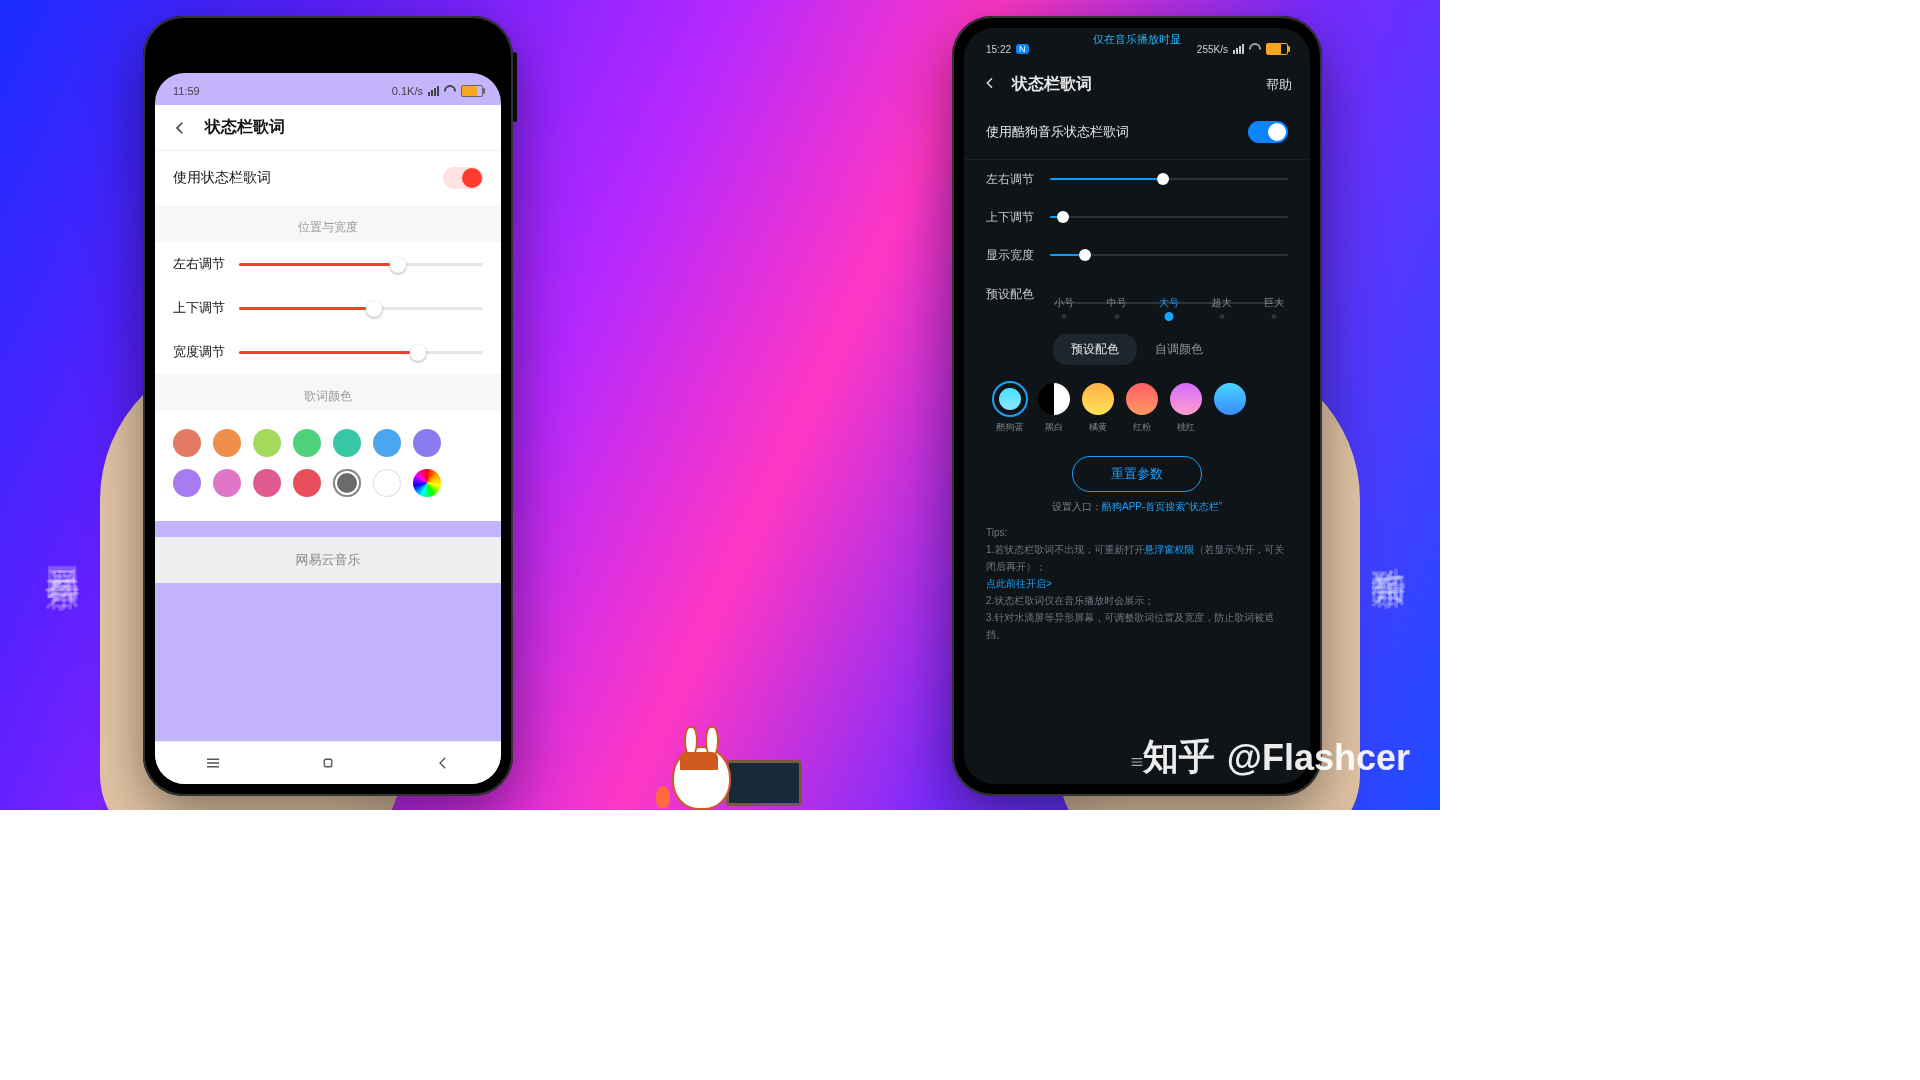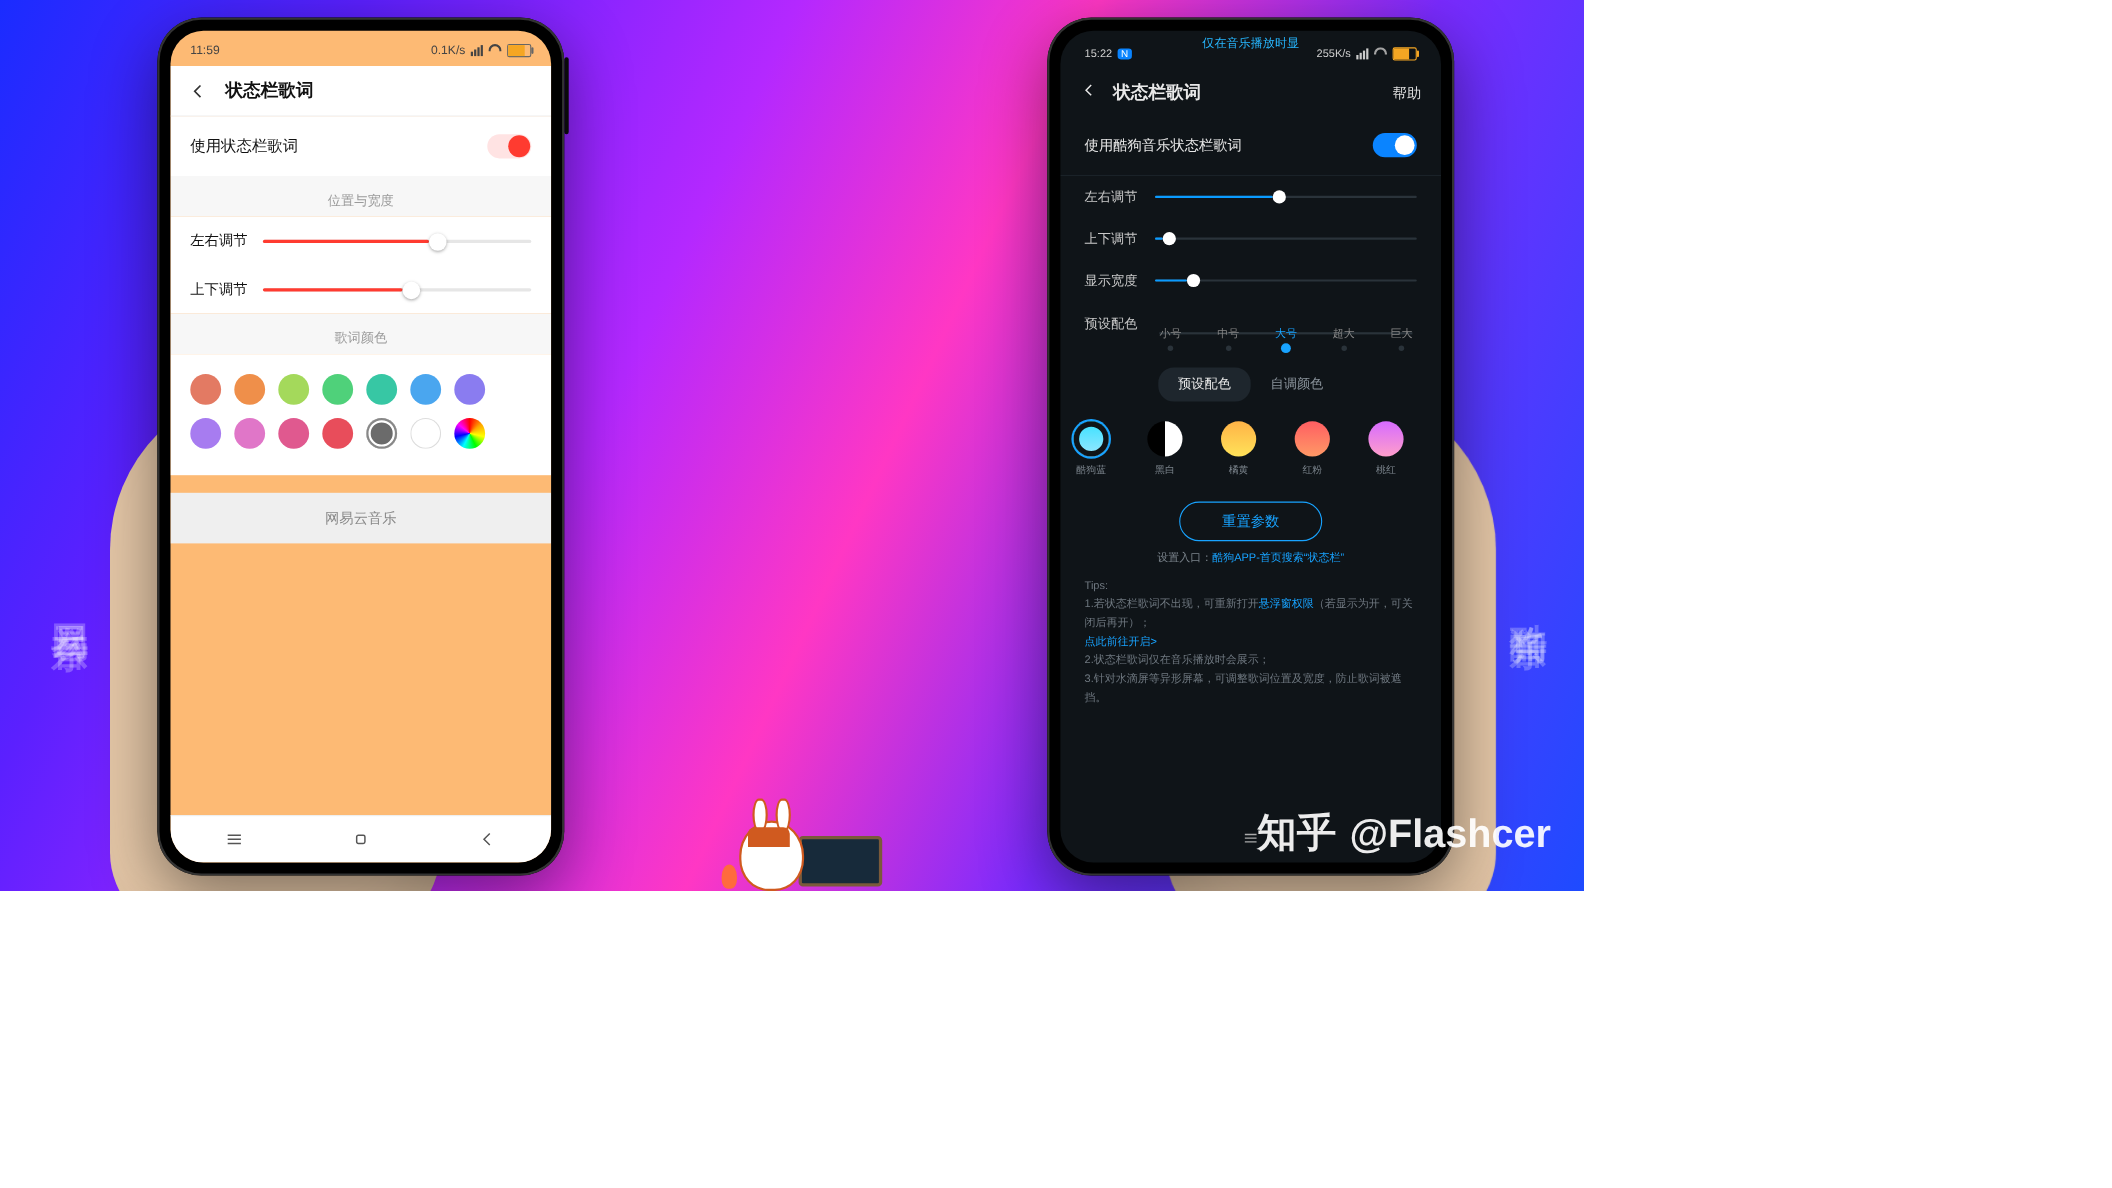--- a/index.html
+++ b/index.html
@@ -24,21 +24,21 @@
   .palm{position:absolute;bottom:0;left:40px;width:300px;height:500px;background:#e7c9a9;border-radius:160px 160px 80px 80px;box-shadow:inset -20px -10px 40px rgba(0,0,0,.08);}
   .finger{position:absolute;background:#e7c9a9;border-radius:40px;}
   .thumb{right:-70px;bottom:260px;width:120px;height:180px;border-radius:60px;transform:rotate(-18deg);}
   .f1{right:-40px;bottom:430px;width:70px;height:120px;}
   .f2{right:-30px;bottom:330px;width:70px;height:110px;}
 
   .phone{position:absolute;top:16px;border-radius:40px;background:#000;box-shadow:0 20px 60px rgba(0,0,0,.45),inset 0 0 0 2px #333;}
   .phone.left{left:143px;width:370px;height:780px;}
   .phone.right{right:118px;width:370px;height:780px;}
   .screen{position:absolute;inset:12px;border-radius:30px;overflow:hidden;}
-  .phone.left .screen{background:#fdba74;color:#111;}
+  .phone.left .screen{background:#c4b5fd;color:#111;margin-top:45px;}
   .phone.right .screen{background:#0f1418;color:#e8e8e8;}
   .protrusion{position:absolute;top:36px;right:-4px;width:4px;height:70px;background:#0a0a0a;border-radius:2px;}
 
   
   .sbar{height:28px;display:flex;align-items:center;justify-content:space-between;padding:4px 18px 0;font-size:11px;color:#444;}
   .sbar .r{display:flex;align-items:center;gap:5px;}
   .batt{width:20px;height:10px;border:1px solid #666;border-radius:2px;position:relative;}
   .batt::after{content:"";position:absolute;right:-3px;top:2px;width:2px;height:6px;background:#666;border-radius:1px;}
   .batt i{display:block;height:100%;background:#f5a623;width:75%;}
   .sig{display:inline-flex;gap:1px;align-items:flex-end;}
@@ -100,21 +100,21 @@
   .fsteps::before{content:"";position:absolute;left:4px;right:4px;bottom:6px;height:2px;background:#2a333a;}
   .fstep{font-size:10px;color:#888;position:relative;text-align:center;width:28px;}
   .fstep.active{color:#18a3ff;}
   .fstep::after{content:"";position:absolute;left:50%;bottom:-9px;transform:translateX(-50%);width:5px;height:5px;border-radius:50%;background:#2a333a;}
   .fstep.active::after{background:#18a3ff;width:9px;height:9px;bottom:-11px;}
 
   .segTabs{display:flex;justify-content:center;gap:0;margin:14px 22px 10px;}
   .segTab{padding:7px 18px;font-size:12px;color:#8b949c;text-align:right;}
   .segTab.active{background:#1e262d;color:#e8e8e8;border-radius:14px;}
 
-  .presets{display:flex;gap:35px;overflow:hidden;padding:8px 12px 4px;}
+  .presets{display:flex;gap:12px;overflow:hidden;padding:8px 30px 4px;}
   .preset{display:flex;flex-direction:column;align-items:center;gap:6px;}
   .preset .c{width:32px;height:32px;border-radius:50%;}
   .preset.sel .c{box-shadow:0 0 0 2px #18a3ff,0 0 0 5px #0f1418 inset;}
   .preset .lbl{font-size:9px;color:#7a838b;}
   .gr-bw{background:linear-gradient(90deg,#000 50%,#fff 50%);}
   .gr-oy{background:linear-gradient(180deg,#ffb347,#ffe259);}
   .gr-rp{background:linear-gradient(180deg,#ff5e62,#ff9966);}
   .gr-pk{background:linear-gradient(180deg,#d66bff,#ff9ecb);}
   .gr-cy{background:linear-gradient(180deg,#38e1ff,#9be7ff);}
 
@@ -188,20 +188,28 @@
               <div class="fill" style="width:62%"></div>
               <div class="thumbS" style="left:62%"></div>
             </div>
         </div>
         <div class="slider-row">
           <span>上下调节</span>
           <div class="slider">
               <div class="track"></div>
               <div class="fill" style="width:52%"></div>
               <div class="thumbS" style="left:52%"></div>
+            </div>
+        </div>
+        <div class="slider-row">
+          <span>宽度调节</span>
+          <div class="slider">
+              <div class="track"></div>
+              <div class="fill" style="width:70%"></div>
+              <div class="thumbS" style="left:70%"></div>
             </div>
         </div>
       </div>
       <div class="sect">歌词颜色</div>
       <div class="swatches card">
         <div class="srow" id="swrow1">
             <div class="sw" style="background: rgb(227, 122, 99);"></div>
             <div class="sw" style="background: rgb(239, 143, 74);"></div>
             <div class="sw" style="background: rgb(164, 217, 91);"></div>
             <div class="sw" style="background: rgb(79, 209, 122);"></div>

